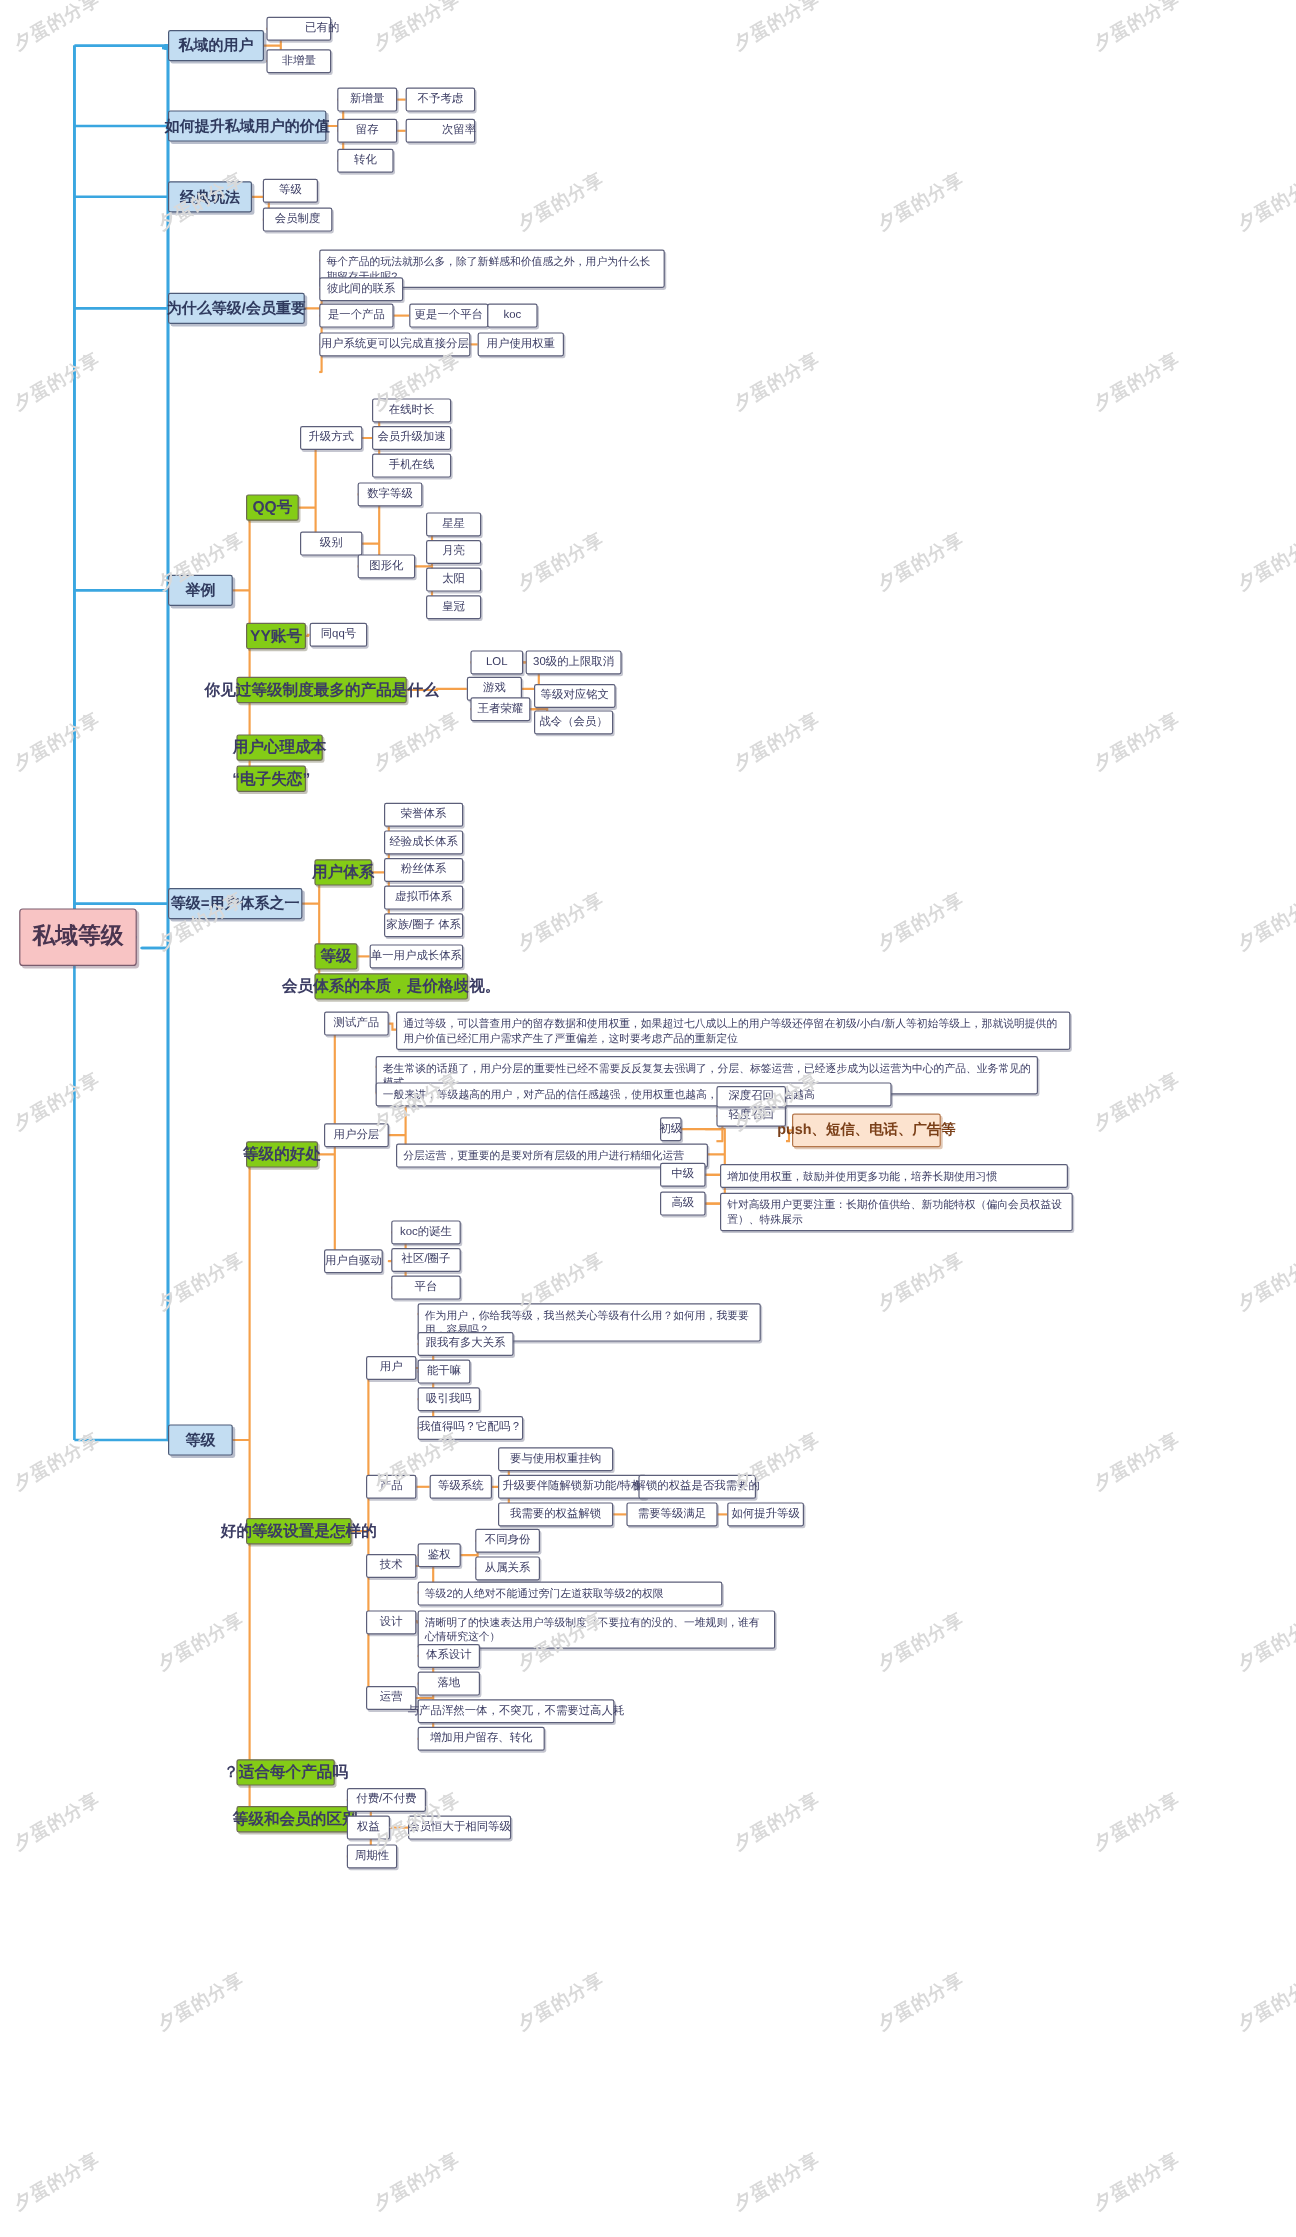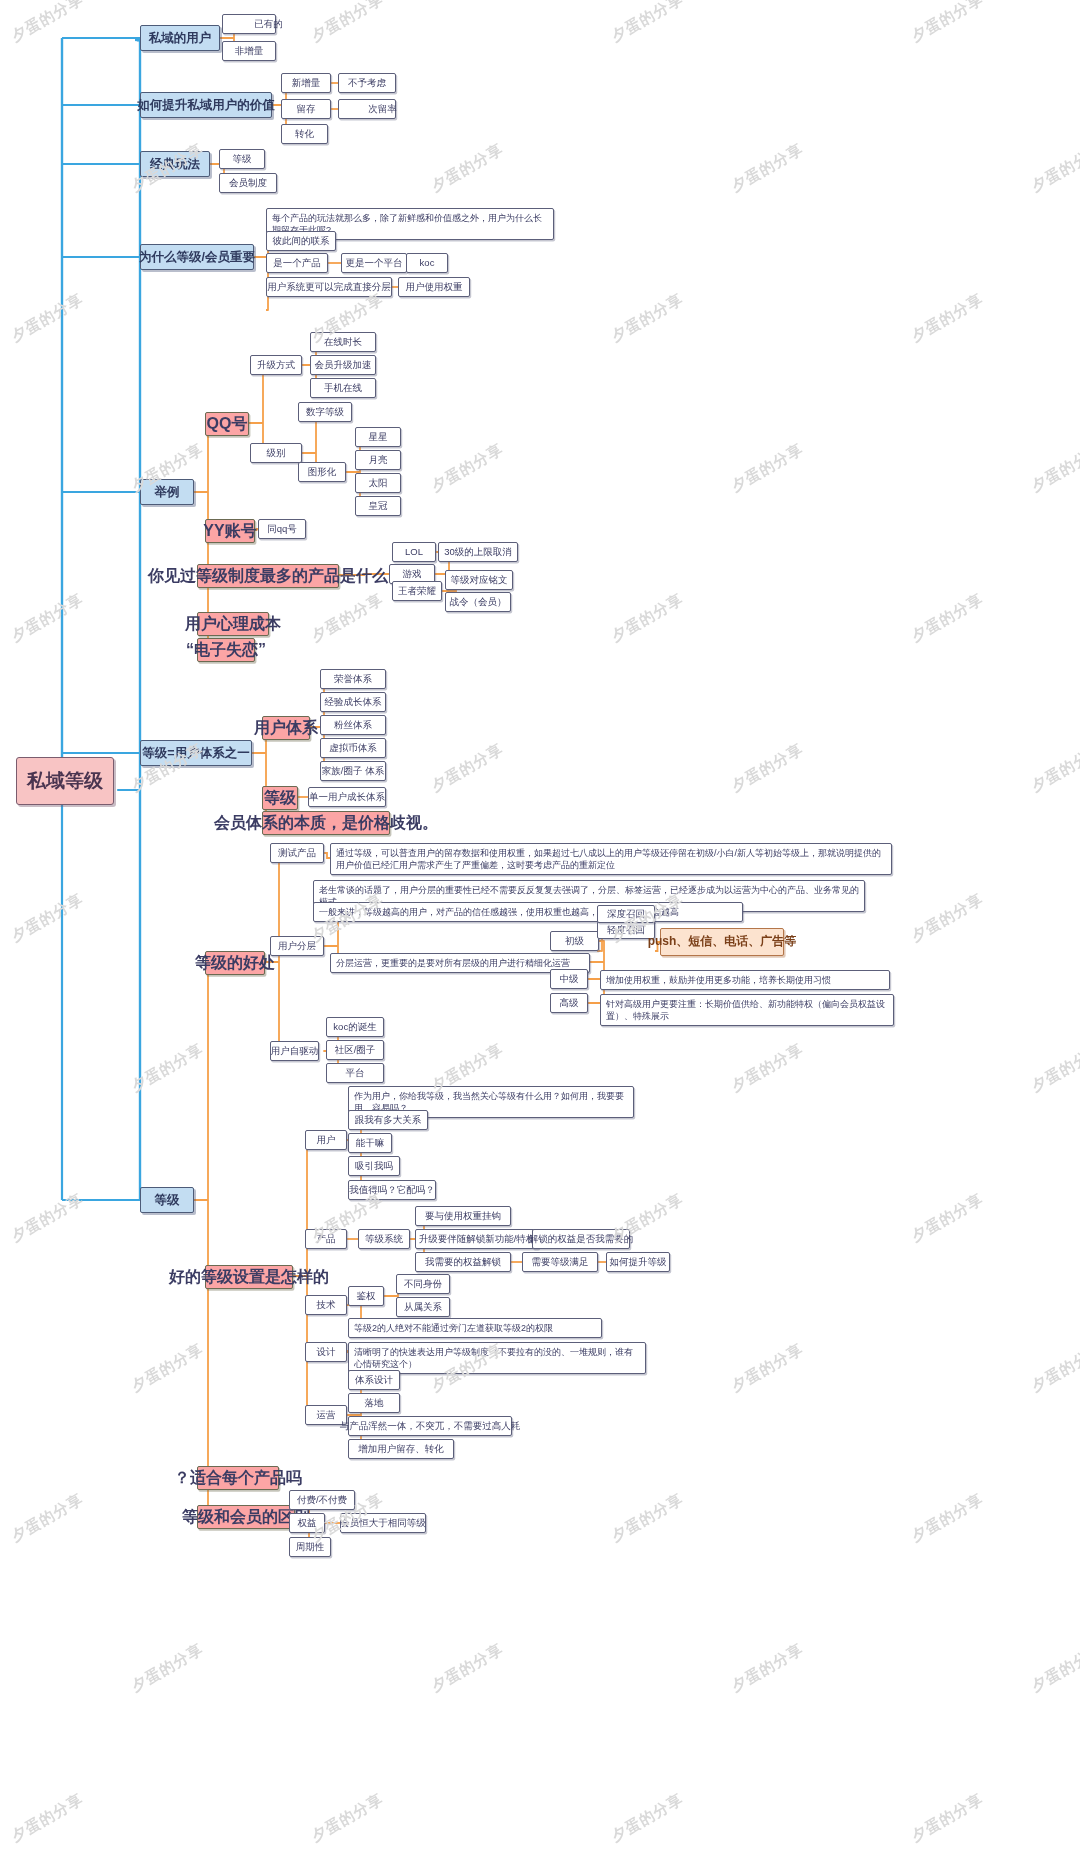--- a/index.html
+++ b/index.html
@@ -35,23 +35,23 @@
     box-shadow:2px 2px 0 rgba(120,90,110,.4);
   }
   .lvl1{
     background:#c3ddf2;
     border:1.4px solid #4d5b78;
     font-size:12.5px;font-weight:bold;
     color:#2f3a5e;
     box-shadow:2px 2px 0 rgba(70,85,120,.38);
   }
   .lvl2y{
-    background:#fca5a5;
+    background:#84cc16;
     border:1.1px solid #6b6a52;
-    font-size:16px;font-weight:bold;
+    font-size:13px;font-weight:bold;
     color:#3b3c63;
     box-shadow:1.4px 1.7px 0 rgba(110,108,80,.4);
   }
   .plain{
     font-size:9.5px;
     background:#ffffff;
   }
   .para{
     font-size:9px;
     white-space:normal;
@@ -341,21 +341,21 @@
     <div class="node lvl2y" style="left: 205px; top: 1265px; width: 88px; min-height: 22px;">好的等级设置是怎样的</div>
     <div class="node lvl2y" style="left: 197px; top: 1466px; width: 82px; min-height: 22px;">？适合每个产品吗</div>
     <div class="node lvl2y" style="left: 197px; top: 1505px; width: 98px; min-height: 22px;">等级和会员的区别</div>
     <div class="node plain" style="left: 270px; top: 843px; width: 54px; min-height: 20px;">测试产品</div>
     <div class="node plain" style="left: 270px; top: 936px; width: 54px; min-height: 20px;">用户分层</div>
     <div class="node plain" style="left: 270px; top: 1041px; width: 49px; min-height: 20px;">用户自驱动</div>
     <div class="node plain para" style="left: 330px; top: 843px; width: 562px; min-height: 30px;">通过等级，可以普查用户的留存数据和使用权重，如果超过七八成以上的用户等级还停留在初级/小白/新人等初始等级上，那就说明提供的用户价值已经汇用户需求产生了严重偏差，这时要考虑产品的重新定位</div>
     <div class="node plain para" style="left: 313px; top: 880px; width: 552px; min-height: 18px;">老生常谈的话题了，用户分层的重要性已经不需要反反复复去强调了，分层、标签运营，已经逐步成为以运营为中心的产品、业务常见的模式</div>
     <div class="node plain para" style="left: 313px; top: 902px; width: 430px; min-height: 18px;">一般来讲，等级越高的用户，对产品的信任感越强，使用权重也越高，付费可能性也会越高</div>
     <div class="node plain para" style="left: 330px; top: 953px; width: 260px; min-height: 18px;">分层运营，更重要的是要对所有层级的用户进行精细化运营</div>
-    <div class="node plain" style="left: 550px; top: 931px; width: 49px; min-height: 20px;">初级</div>
+    <div class="node plain" style="left: 550px; top: 931px; width: 18px; min-height: 20px;">初级</div>
     <div class="node plain" style="left: 550px; top: 969px; width: 38px; min-height: 20px;">中级</div>
     <div class="node plain" style="left: 550px; top: 993px; width: 38px; min-height: 20px;">高级</div>
     <div class="node plain" style="left: 597px; top: 921px; width: 58px; min-height: 18px;">轻度召回</div>
     <div class="node plain" style="left: 597px; top: 905px; width: 58px; min-height: 18px;">深度召回</div>
     <div class="node callout" style="left: 660px; top: 928px; width: 124px; min-height: 28px;">push、短信、电话、广告等</div>
     <div class="node plain para" style="left: 600px; top: 970px; width: 290px; min-height: 18px;">增加使用权重，鼓励并使用更多功能，培养长期使用习惯</div>
     <div class="node plain para" style="left: 600px; top: 994px; width: 294px; min-height: 18px;">针对高级用户更要注重：长期价值供给、新功能特权（偏向会员权益设置）、特殊展示</div>
     <div class="node plain" style="left: 326px; top: 1017px; width: 58px; min-height: 20px;">koc的诞生</div>
     <div class="node plain" style="left: 326px; top: 1040px; width: 58px; min-height: 20px;">社区/圈子</div>
     <div class="node plain" style="left: 326px; top: 1063px; width: 58px; min-height: 20px;">平台</div>

